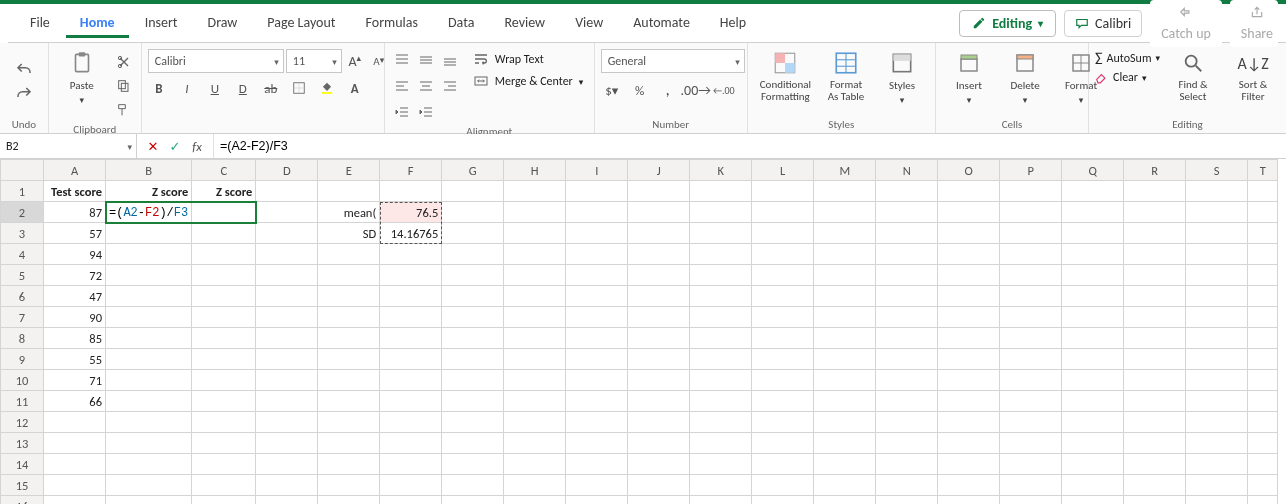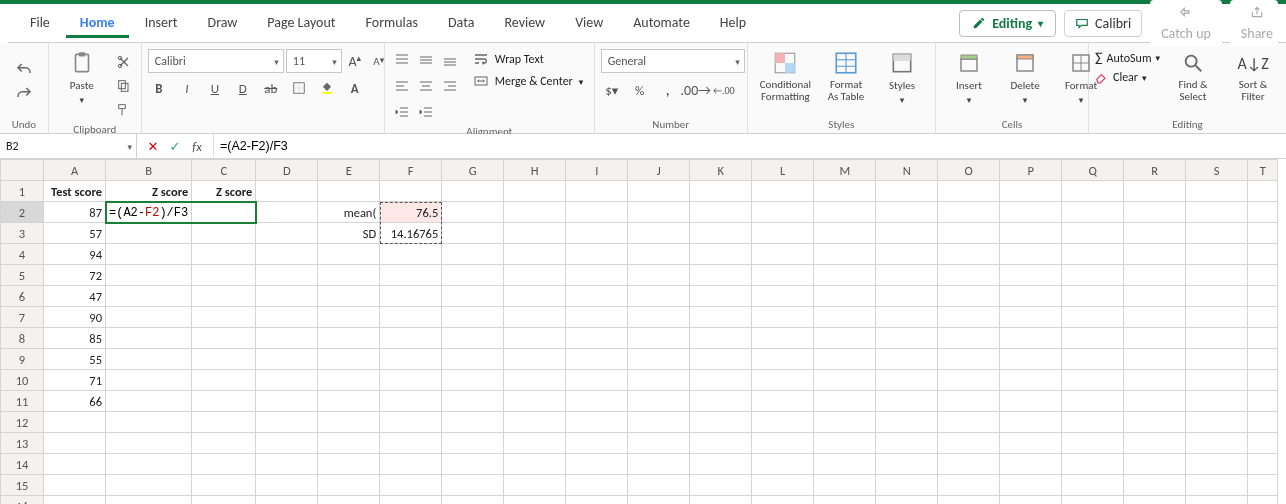--- a/index.html
+++ b/index.html
@@ -202,21 +202,21 @@
     position:absolute;
     border:1.5px dashed #555;
     pointer-events:none;
     box-sizing:border-box;
   }
   .cell-edit{
     font-family:Consolas, "Courier New", monospace;
     font-size:12px;
     letter-spacing:0;
   }
-  .tok-ref1{color:#000000;}
+  .tok-ref1{color:#0369a1;}
   .tok-ref2{color:#c00000;}
   .tok-plain{color:#000;}
   .pinkish{background:#fde7e7 !important;}
   
   svg{display:block;}
 </style>
 </head>
 <body>
 
 <div class="topline"></div>

